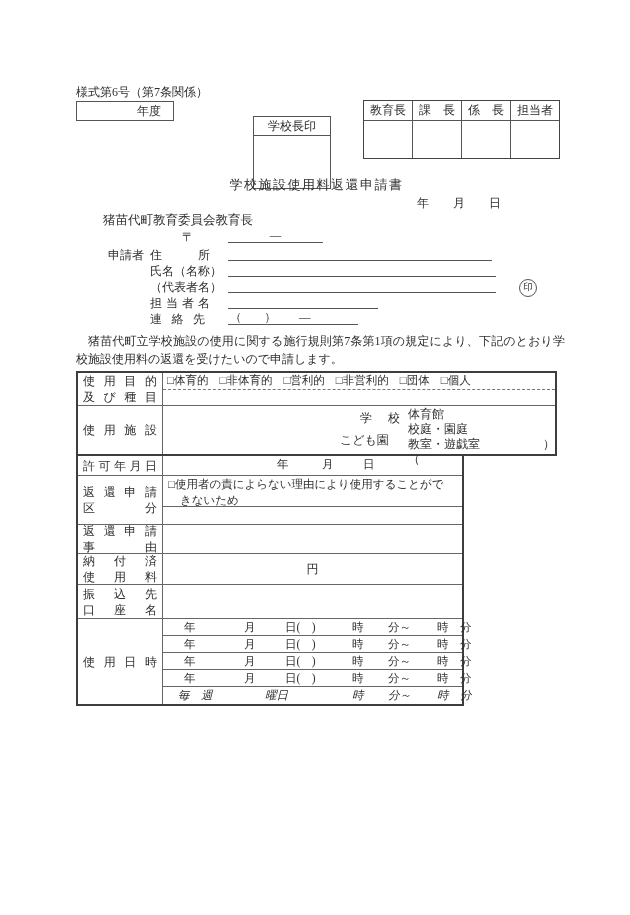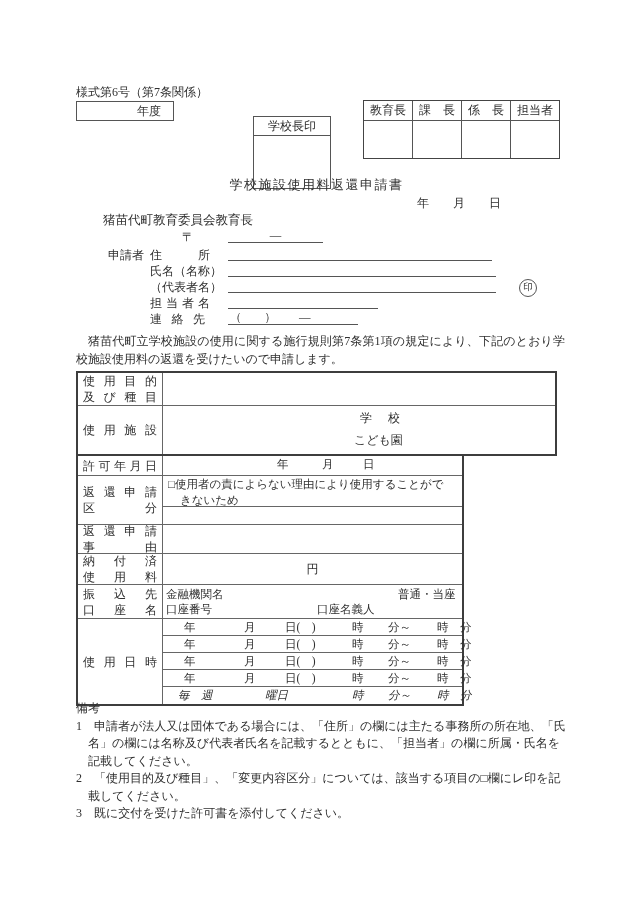--- a/index.html
+++ b/index.html
@@ -137,37 +137,57 @@
               <span>目</span>
               <span>的</span>
             </div>
           <div class="ln spread spread-flex">
               <span>及</span>
               <span>び</span>
               <span>種</span>
               <span>目</span>
             </div>
         </div>
+        <div class="tcontent">
+          <div class="optline dotted">
+            <span>□体育的</span>
+            <span>□非体育的</span>
+            <span>□営利的</span>
+            <span>□非営利的</span>
+            <span>□団体</span>
+            <span>□個人</span>
+          </div>
+          <div style="height:15px;"></div>
+        </div>
       </div>
 
       <div class="trow" style="height:48px;">
         <div class="tlabel">
           <div class="ln spread spread-flex">
               <span>使</span>
               <span>用</span>
               <span>施</span>
               <span>設</span>
             </div>
         </div>
         <div class="tcontent">
           <div class="abs spread spread-flex" style="left:197px;top:4px;width:40px;">
               <span>学</span>
               <span>校</span>
             </div>
-          <div class="abs" style="left:191px;top:26px;">こども園</div>
+          <div class="abs" style="left:177px;top:26px;">こども園</div>
+          <div class="abs" style="left:245px;top:1px;line-height:15px;">
+            <div>体育館</div>
+            <div>校庭・園庭</div>
+            <div style="display:flex;">
+              <span>教室・遊戯室（</span>
+              <span style="display:inline-block;width:62px;"></span>
+              <span>）</span>
+            </div>
+          </div>
         </div>
       </div>
     </div>
 
     <div class="blk narrow" style="width:388px;">
 
       <div class="trow" style="height:19px;">
         <div class="tlabel">
           <div class="ln spread spread-flex">
               <span>許</span>
@@ -242,26 +262,20 @@
               <span>振</span>
               <span>込</span>
               <span>先</span>
             </div>
           <div class="ln spread spread-flex">
               <span>口</span>
               <span>座</span>
               <span>名</span>
             </div>
         </div>
-        <div class="tcontent">
-          <span class="dt" style="left:3px;top:1px;">金融機関名</span>
-          <span class="dt" style="left:235px;top:1px;">普通・当座</span>
-          <span class="dt" style="left:3px;top:16px;">口座番号</span>
-          <span class="dt" style="left:154px;top:16px;">口座名義人</span>
-        </div>
       </div>
 
       <div class="trow" style="height:85px;">
         <div class="tlabel">
           <div class="ln spread spread-flex">
               <span>使</span>
               <span>用</span>
               <span>日</span>
               <span>時</span>
             </div>
@@ -310,20 +324,14 @@
             <span class="dt c5">分～</span>
             <span class="dt c6">時</span>
             <span class="dt c7">分</span>
           </div>
         </div>
       </div>
 
     </div>
   </div>
 
-  <div class="abs remark" style="left:76px;top:700px;">
-    <div>備考</div>
-    <div class="item">1　申請者が法人又は団体である場合には、「住所」の欄には主たる事務所の所在地、「氏名」の欄には名称及び代表者氏名を記載するとともに、「担当者」の欄に所属・氏名を記載してください。</div>
-    <div class="item">2　「使用目的及び種目」、「変更内容区分」については、該当する項目の□欄にレ印を記載してください。</div>
-    <div class="item">3　既に交付を受けた許可書を添付してください。</div>
-  </div>
 
 </div>
 
 </body></html>

